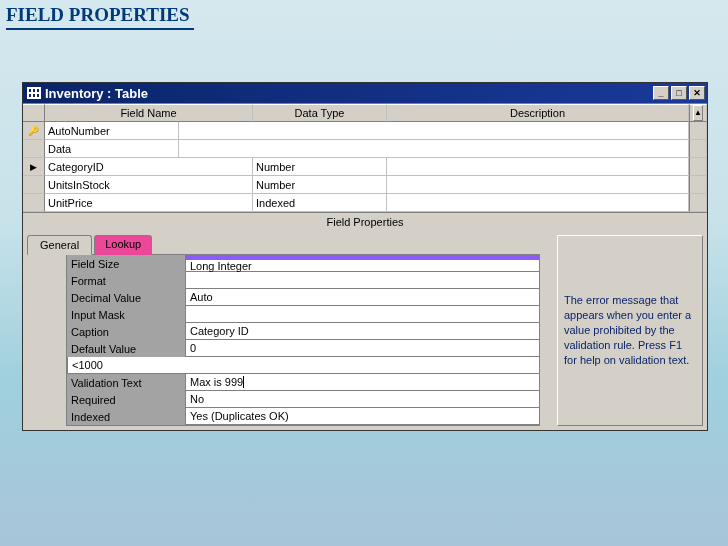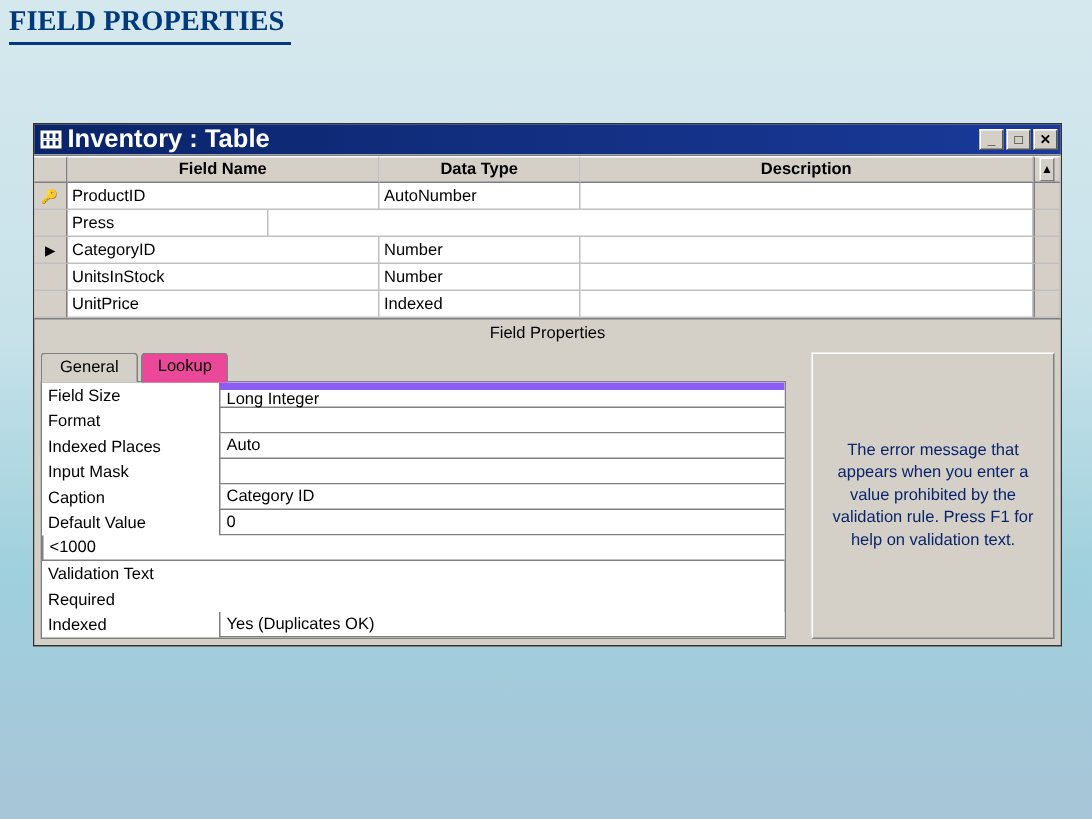--- a/index.html
+++ b/index.html
@@ -41,21 +41,21 @@
   }
   .titlebar-icon {
     width: 14px; height: 12px;
     border: 1px solid #fff;
     margin-right: 4px;
     display: grid;
     grid-template-columns: repeat(3,1fr);
     grid-template-rows: repeat(2,1fr);
   }
   .titlebar-icon span { border: 0.5px solid #fff; }
-  .titlebar-text { font-weight: bold; font-size: 17px; flex: 1; }
+  .titlebar-text { font-weight: bold; font-size: 13px; flex: 1; }
   .win-btns { display: flex; gap: 2px; }
   .win-btn {
     width: 16px; height: 14px;
     background: #d4d0c8;
     border: 1px solid #fff;
     border-right-color: #555; border-bottom-color: #555;
     display: flex; align-items: center; justify-content: center;
     font-size: 9px; font-weight: bold; color: #000;
   }
   .design-grid {
@@ -64,21 +64,21 @@
   }
   .dg-row { display: flex; height: 18px; }
   .dg-cell {
     border-right: 1px solid #c0c0c0;
     border-bottom: 1px solid #c0c0c0;
     padding: 1px 3px;
     font-size: 11px;
     display: flex;
     align-items: center;
   }
-  .dg-head { background: #d4d0c8; justify-content: center; font-weight: bold; border-bottom: 1px solid #808080; border-top: 1px solid #fff;}
+  .dg-head { background: #d4d0c8; justify-content: center; font-weight: normal; border-bottom: 1px solid #808080; border-top: 1px solid #fff;}
   .dg-sel { width: 22px; background: #d4d0c8; justify-content: center; border-right: 1px solid #808080; }
   .col-fname { width: 208px; }
   .col-dtype { width: 134px; }
   .col-desc { flex: 1; }
   .col-scroll { width: 18px; background: #d4d0c8; border-left: 1px solid #808080;}
   .scroll-arrow {
     width: 16px; height: 16px; background: #d4d0c8;
     border: 1px solid #fff; border-right-color:#808080; border-bottom-color:#808080;
     font-size: 8px; text-align: center; line-height: 13px;
   }
@@ -106,50 +106,51 @@
     padding: 2px 10px;
     font-size: 11px;
     margin-right: 2px;
     border-top-left-radius: 3px;
     border-top-right-radius: 3px;
   }
   .tab.active { background: #d4d0c8; border-bottom: 1px solid #d4d0c8; padding: 3px 12px; position: relative; top: 0; }
   .prop-sheet {
     border: 1px solid #808080;
     border-top: 1px solid #808080;
-    background: #ffffff;
+    background: #a3a3a3;
+    margin-left: 39px;
   }
   .prop-row { display: flex; height: 17px; }
   .prop-label {
     width: 118px;
     padding: 1px 4px;
     font-size: 11px;
     display: flex; align-items: center;
   }
   .prop-val {
     flex: 1;
     background: #fff;
     border: 1px solid #808080;
     border-top: none;
     border-right: none;
     padding: 1px 4px;
     font-size: 11px;
     display: flex; align-items: center;
   }
   .prop-row:first-child .prop-val { border-top: 5px solid #8b5cf6; }
   .fp-right {
-    width: 162px;
+    width: 146px;
     background: #d4d0c8;
     border: 1px solid #808080;
     border-top-color: #fff; border-left-color: #fff;
     padding: 6px;
     display: flex;
     align-items: center;
     justify-content: center;
-    text-align: center;
+    text-align: left;
     color: #0a246a;
     font-size: 11px;
     line-height: 1.35;
   }
   .cursor-bar {
     border-right: 1px solid #000;
     height: 12px;
     margin-left: 0;
   }
 </style>
@@ -184,28 +185,27 @@
       <div class="dg-cell dg-head col-desc">Description</div>
       <div class="dg-cell col-scroll dg-head">
         <div class="scroll-arrow">▲</div>
       </div>
     </div>
     <div id="grid-rows">
         <div class="dg-row">
           <div class="dg-cell dg-sel">
             <span class="key-icon">🔑</span>
           </div>
-          <div class="dg-cell col-fname">ProductID</div>
           <div class="dg-cell col-dtype">AutoNumber</div>
           <div class="dg-cell col-desc"></div>
           <div class="dg-cell col-scroll"></div>
         </div>
         <div class="dg-row">
           <div class="dg-cell dg-sel"></div>
-          <div class="dg-cell col-dtype">Press</div>
+          <div class="dg-cell col-dtype">Data</div>
           <div class="dg-cell col-desc"></div>
           <div class="dg-cell col-scroll"></div>
         </div>
         <div class="dg-row">
           <div class="dg-cell dg-sel">
             <span class="row-arrow">▶</span>
           </div>
           <div class="dg-cell col-fname">CategoryID</div>
           <div class="dg-cell col-dtype">Number</div>
           <div class="dg-cell col-desc"></div>
@@ -239,43 +239,45 @@
       <div class="prop-sheet" id="prop-sheet">
           <div class="prop-row">
             <div class="prop-label">Field Size</div>
             <div class="prop-val">Long Integer</div>
           </div>
           <div class="prop-row">
             <div class="prop-label">Format</div>
             <div class="prop-val"></div>
           </div>
           <div class="prop-row">
-            <div class="prop-label">Indexed Places</div>
+            <div class="prop-label">Decimal Value</div>
             <div class="prop-val">Auto</div>
           </div>
           <div class="prop-row">
             <div class="prop-label">Input Mask</div>
             <div class="prop-val"></div>
           </div>
           <div class="prop-row">
             <div class="prop-label">Caption</div>
             <div class="prop-val">Category ID</div>
           </div>
           <div class="prop-row">
             <div class="prop-label">Default Value</div>
             <div class="prop-val">0</div>
           </div>
           <div class="prop-row">
             <div class="prop-val">&lt;1000</div>
           </div>
           <div class="prop-row">
             <div class="prop-label">Validation Text</div>
+            <div class="prop-val">Max is 999<span class="cursor-bar"></span></div>
           </div>
           <div class="prop-row">
             <div class="prop-label">Required</div>
+            <div class="prop-val">No</div>
           </div>
           <div class="prop-row">
             <div class="prop-label">Indexed</div>
             <div class="prop-val">Yes (Duplicates OK)</div>
           </div>
         </div>
     </div>
     <div class="fp-right">
       <span>The error message that appears when you enter a value prohibited by the validation rule. Press F1 for help on validation text.</span>
     </div>

